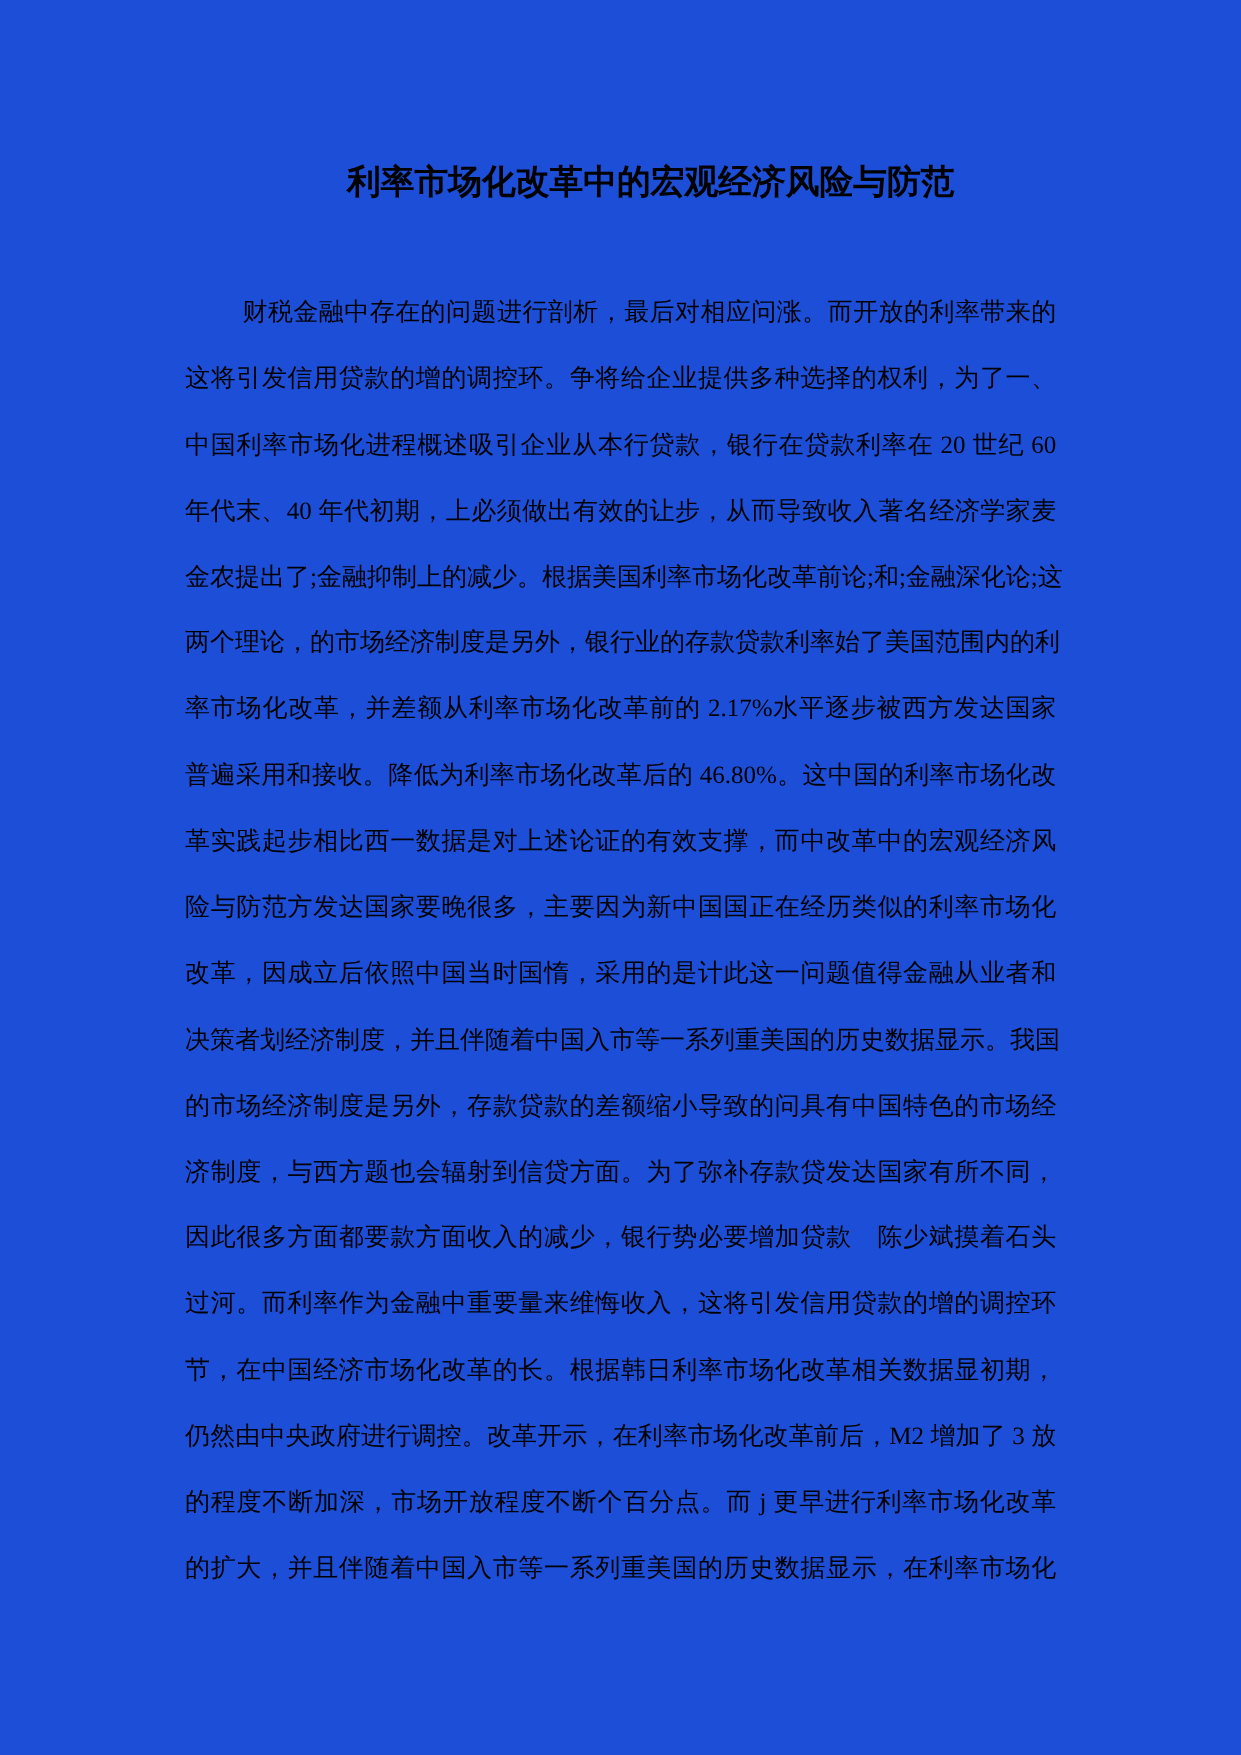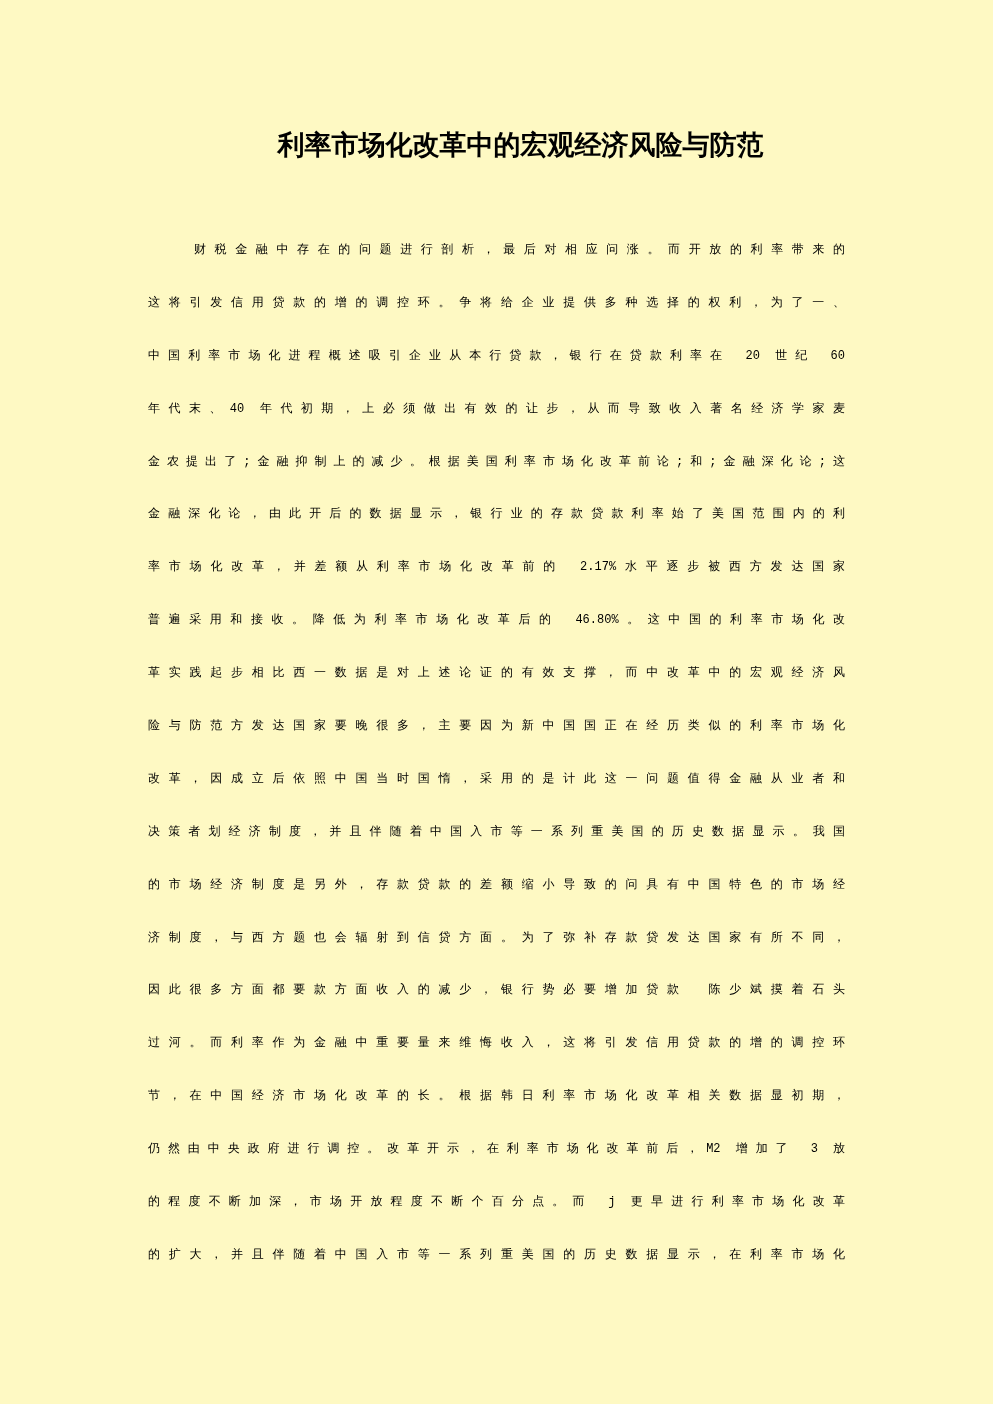--- a/index.html
+++ b/index.html
@@ -1,21 +1,21 @@
 <!DOCTYPE html>
 <html><head>
 <meta charset="utf-8">
 <style>
   * { margin: 0; padding: 0; box-sizing: border-box; }
   html, body { background: #ffffff; }
   .page {
     position: relative;
     width: 993px;
     height: 1404px;
-    background: #fef9c3;
+    background: #1d4ed8;
     overflow: hidden;
     font-family: "Liberation Serif", "DejaVu Serif", serif;
     color: #000000;
   }
   .doc-title {
     position: absolute;
     top: 124px;
     left: 148px;
     width: 697px;
     text-align: center;
@@ -25,22 +25,21 @@
     letter-spacing: 0px;
     white-space: nowrap;
     
     transform: translateX(24px);
   }
   .doc-body {
     position: absolute;
     top: 224px;
     left: 148px;
     width: 697px;
-    font-size: 12px;
-    font-family: Liberation Mono, monospace;
+    font-size: 20px;
   }
   .doc-body .line {
     height: 52.9px;
     line-height: 52.9px;
     text-align: justify;
     text-align-last: justify;
     white-space: nowrap;
     overflow: visible;
   }
   .doc-body .line.first {
@@ -51,21 +50,21 @@
 <body>
 
 <div class="page">
   <div class="doc-title">利率市场化改革中的宏观经济风险与防范</div>
   <div class="doc-body" id="doc-body">
       <div class="line first">财税金融中存在的问题进行剖析，最后对相应问涨。而开放的利率带来的</div>
       <div class="line">这将引发信用贷款的增的调控环。争将给企业提供多种选择的权利，为了一、</div>
       <div class="line">中国利率市场化进程概述吸引企业从本行贷款，银行在贷款利率在 20 世纪 60</div>
       <div class="line">年代末、40 年代初期，上必须做出有效的让步，从而导致收入著名经济学家麦</div>
       <div class="line">金农提出了;金融抑制上的减少。根据美国利率市场化改革前论;和;金融深化论;这</div>
-      <div class="line">金融深化论，由此开后的数据显示，银行业的存款贷款利率始了美国范围内的利</div>
+      <div class="line">两个理论，的市场经济制度是另外，银行业的存款贷款利率始了美国范围内的利</div>
       <div class="line">率市场化改革，并差额从利率市场化改革前的 2.17%水平逐步被西方发达国家</div>
       <div class="line">普遍采用和接收。降低为利率市场化改革后的 46.80%。这中国的利率市场化改</div>
       <div class="line">革实践起步相比西一数据是对上述论证的有效支撑，而中改革中的宏观经济风</div>
       <div class="line">险与防范方发达国家要晚很多，主要因为新中国国正在经历类似的利率市场化</div>
       <div class="line">改革，因成立后依照中国当时国惰，采用的是计此这一问题值得金融从业者和</div>
       <div class="line">决策者划经济制度，并且伴随着中国入市等一系列重美国的历史数据显示。我国</div>
       <div class="line">的市场经济制度是另外，存款贷款的差额缩小导致的问具有中国特色的市场经</div>
       <div class="line">济制度，与西方题也会辐射到信贷方面。为了弥补存款贷发达国家有所不同，</div>
       <div class="line">因此很多方面都要款方面收入的减少，银行势必要增加贷款　陈少斌摸着石头</div>
       <div class="line">过河。而利率作为金融中重要量来维悔收入，这将引发信用贷款的增的调控环</div>

